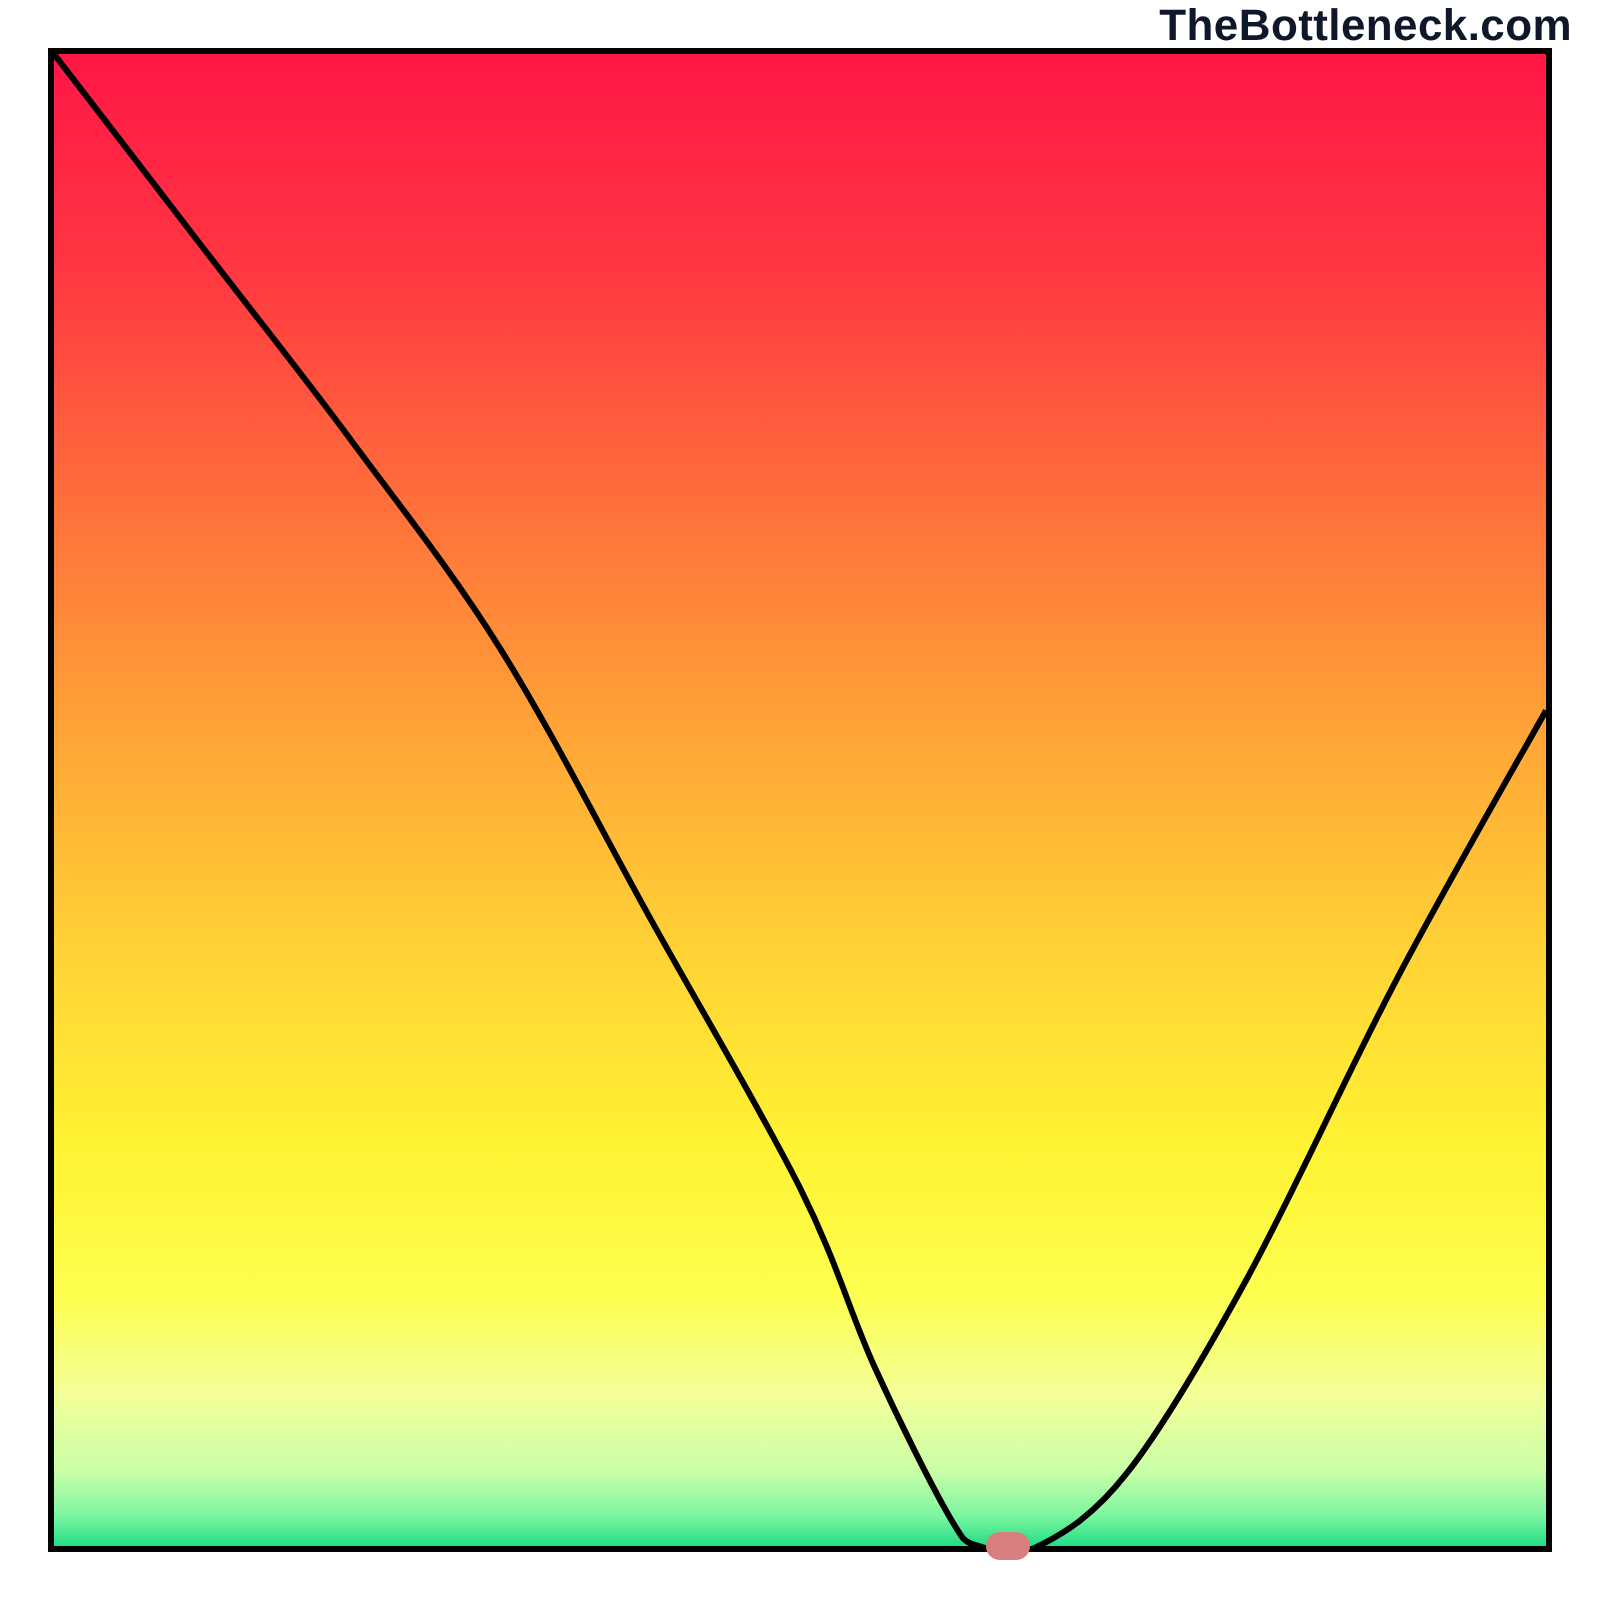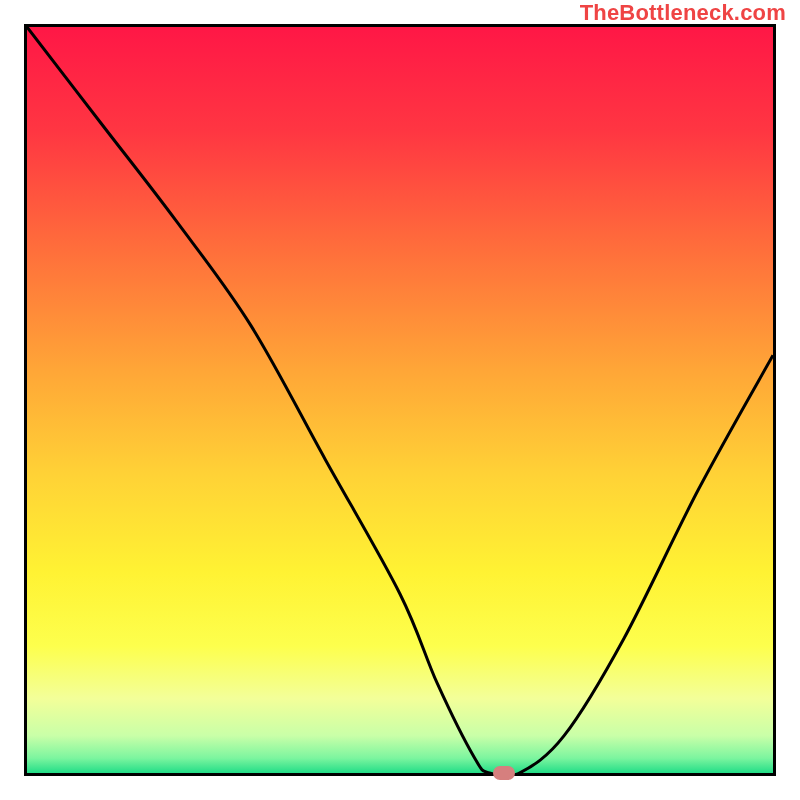--- a/index.html
+++ b/index.html
@@ -1,17 +1,17 @@
 <!DOCTYPE html>
 <html><head>
 <meta charset="utf-8">
 <style>
   html,body{margin:0;padding:0;width:800px;height:800px;overflow:hidden;background:#fff;font-family:Arial,Helvetica,sans-serif}
   .outer{position:absolute;inset:0;background:#fff}
-  .watermark{position:absolute;top:0;right:14px;color:#ef4444;font-size:22px;font-weight:600;letter-spacing:.2px}
+  .watermark{position:absolute;top:0;right:14px;color:#0f172a;font-size:22px;font-weight:600;letter-spacing:.2px}
   .frame{position:absolute;left:24px;top:24px;width:752px;height:752px;border:3px solid #000;box-sizing:border-box}
   .plot{position:absolute;inset:0}
   .marker{position:absolute;width:22px;height:14px;border-radius:7px;background:#d67f7e;transform:translate(-50%,-50%)}
 </style>
 </head>
 <body>
 
 <div class="outer">
   <div class="watermark">TheBottleneck.com</div>
   <div class="frame">

